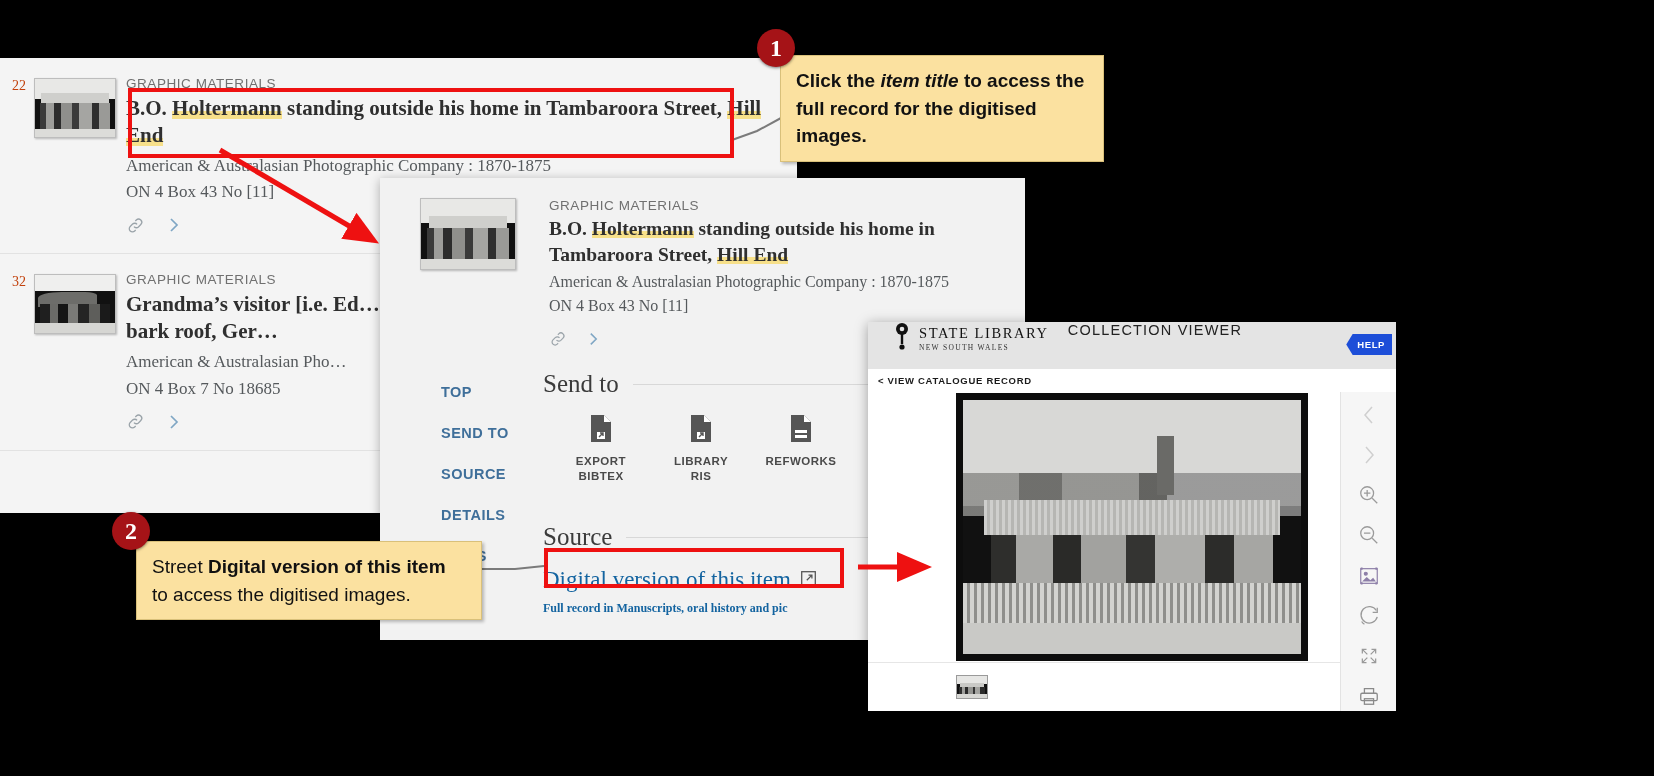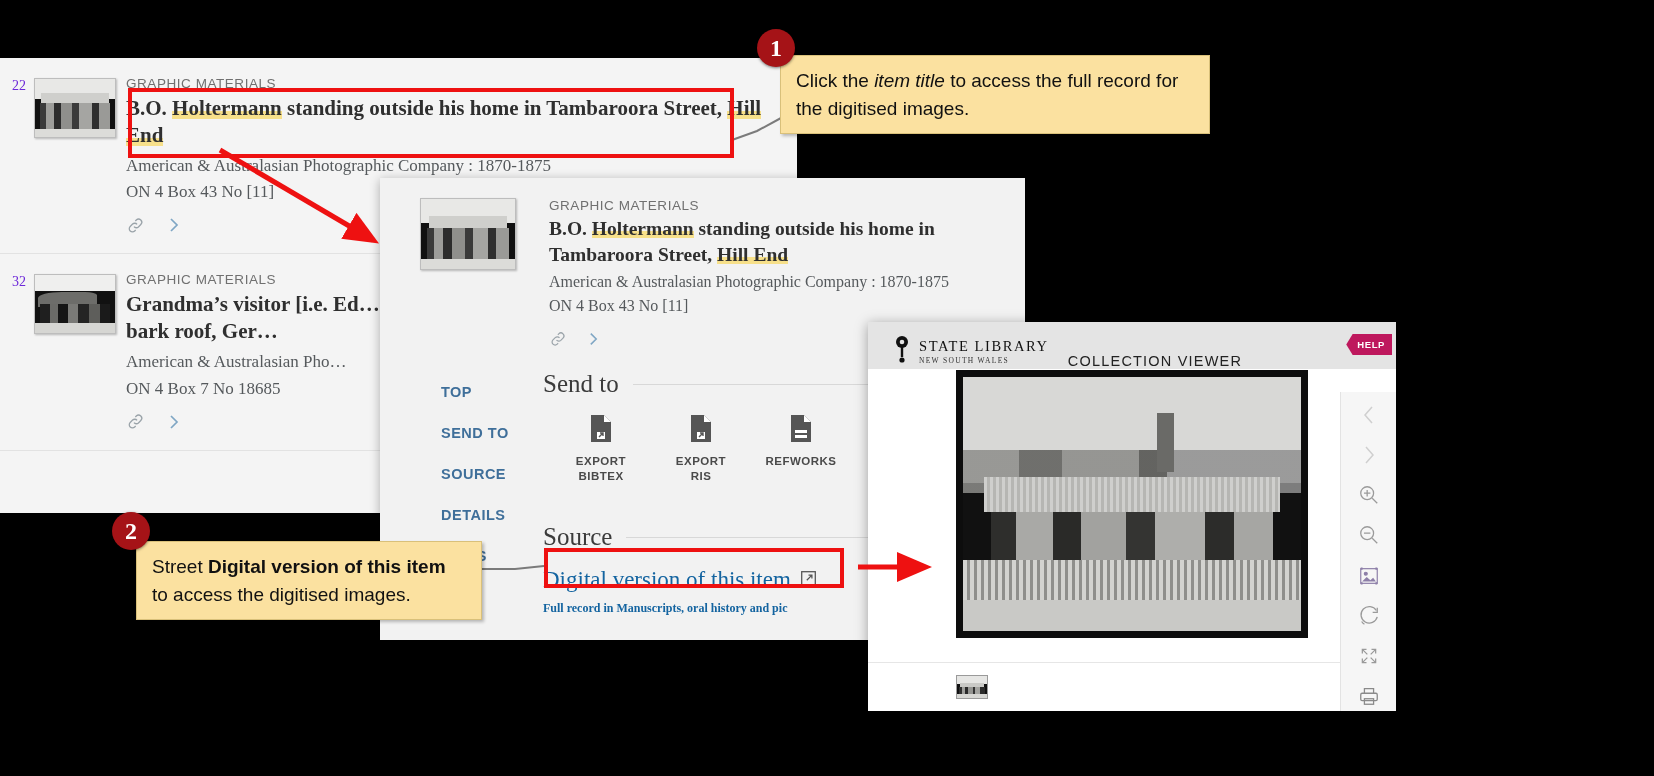--- a/index.html
+++ b/index.html
@@ -15,21 +15,21 @@
   #results-panel{
     position:absolute; left:0; top:58px; width:797px; height:455px;
     background:#f4f4f4;
   }
   .result-row{
     position:relative; padding:18px 0 14px 0;
     border-bottom:1px solid #e2e2e2;
     display:flex;
   }
   .result-index{
-    width:26px; text-align:right; color:#6d28d9;
+    width:26px; text-align:right; color:#c2410c;
     font-family:"Liberation Serif", serif; font-size:14px; padding-top:2px;
   }
   .result-thumb-wrap{ width:100px; padding-left:8px; padding-top:2px; }
   .result-thumb{
     width:82px; height:60px; border:1px solid #bdbdbd; background:#111;
     position:relative; overflow:hidden;
     box-shadow:1px 1px 2px rgba(0,0,0,.25);
   }
   .result-thumb .sky{ position:absolute; left:0; top:0; right:0; height:34%; background:#e8e8e6; }
   .result-thumb .roof{ position:absolute; left:8%; top:24%; right:8%; height:20%; background:#cfcfcc; }
@@ -105,32 +105,32 @@
     font-family:Liberation Serif, serif; font-weight:bold; font-size:12px;
     color:#1464a0; margin-top:8px; display:flex; align-items:center; gap:8px; cursor:pointer;
   }
 
   
   #viewer{
     position:absolute; left:868px; top:322px; width:528px; height:389px;
     background:#fff; box-shadow:0 2px 12px rgba(0,0,0,.35);
   }
   #viewer-header{
-    height:47px; background:#e4e4e4; display:flex; align-items:flex-end;
+    height:47px; background:#e4e4e4; display:flex; align-items:flex-start;
     position:relative; padding:0 12px;
   }
   .sl-logo{ display:flex; align-items:center; gap:9px; padding-left:14px; }
   .sl-name{ font-family:"Liberation Serif", serif; font-size:14.5px; letter-spacing:1.6px; color:#111; line-height:1.1; }
   .sl-sub{ font-family:"Liberation Serif", serif; font-size:7.5px; letter-spacing:1.3px; color:#333; margin-top:2px; }
   #viewer-title{
     position:absolute; left:0; right:0; text-align:center;
     font-size:14.5px; letter-spacing:1.2px; color:#222;margin-left:46px;
   }
   #help-btn{
-    position:absolute; right:4px; top:12px; background:#be185d; color:#fff;
+    position:absolute; right:4px; top:12px; background:#1d4ed8; color:#fff;
     font-size:9.5px; font-weight:bold; letter-spacing:.6px;
     padding:5px 7px 5px 11px; cursor:pointer;
     clip-path:polygon(14% 0, 100% 0, 100% 100%, 14% 100%, 0 50%);
   }
   #viewer-breadcrumb{
     height:23px; background:#fff; display:flex; align-items:center;
     font-size:9.5px; font-weight:bold; letter-spacing:.7px; color:#1a1a1a;
     padding-left:10px; cursor:pointer;
   }
   #viewer-stage{
@@ -165,21 +165,21 @@
     border-top:1px solid #e6e6e6; display:flex; align-items:center; padding-left:88px;
   }
   .strip-thumb{ width:32px; height:24px; border:1px solid #9a9a9a; background:#111; position:relative; overflow:hidden; }
 
   
   .callout{
     position:absolute; background:#fbe1a0; border:1px solid #d9c07a;
     box-shadow:2px 2px 3px rgba(0,0,0,.25);
     font-size:19px; line-height:1.45; color:#111; padding:11px 15px;
   }
-  #callout-1{ left:780px; top:55px; width:430px; }
+  #callout-1{ left:780px; top:55px; width:324px;font-weight:bold; }
   #callout-2{ left:136px; top:541px; width:346px; }
   .badge{
     position:absolute; width:38px; height:38px; border-radius:50%;
     background:#a51317; color:#fff; font-family:"Liberation Serif", serif;
     font-size:24px; font-weight:bold; display:flex; align-items:center; justify-content:center;
     box-shadow:0 1px 3px rgba(0,0,0,.5);
   }
   #badge-1{ left:757px; top:29px; }
   #badge-2{ left:112px; top:512px; }
   .redbox{ position:absolute; border:4px solid #ee1111; pointer-events:none; }
@@ -315,21 +315,21 @@
           </div>
           <div class="sendto-item">
             <span class="doc-ico">
               <svg width="24" height="29" viewBox="0 0 24 29">
                   <path d="M2 1h13l7 7v20H2z" fill="#555"></path>
                   <path d="M15 1v7h7z" fill="#fff"></path>
                   <path d="M8 18h8v7H8z" fill="#fff"></path>
                   <path d="M10 23l4-4M11 19h3v3" stroke="#555" stroke-width="1.4" fill="none"></path>
                 </svg>
             </span>
-            <div class="sendto-label">EXPORT RIS</div>
+            <div class="sendto-label">LIBRARY RIS</div>
           </div>
           <div class="sendto-item">
             <span class="doc-ico">
               <svg width="24" height="29" viewBox="0 0 24 29">
                   <path d="M2 1h13l7 7v20H2z" fill="#555"></path>
                   <path d="M15 1v7h7z" fill="#fff"></path>
                   <path d="M6 16h12v3H6zM6 21h12v3H6z" fill="#fff"></path>
                 </svg>
             </span>
             <div class="sendto-label">REFWORKS</div>
@@ -383,20 +383,21 @@
       </span>
       <span>
         <div class="sl-name">STATE LIBRARY</div>
         <div class="sl-sub">NEW SOUTH WALES</div>
       </span>
     </div>
     <div id="viewer-title">COLLECTION VIEWER</div>
     <div id="help-btn">HELP</div>
   </div>
 
+  <div id="viewer-breadcrumb">&lt; VIEW CATALOGUE RECORD</div>
 
   <div id="viewer-stage">
     <div id="viewer-image">
       <div class="v-sky"></div>
       <div class="v-tree"></div>
       <div class="v-chim"></div>
       <div class="v-roof"></div>
       <div class="v-fac"></div>
       <div class="v-fence"></div>
       <div class="v-ground"></div>

